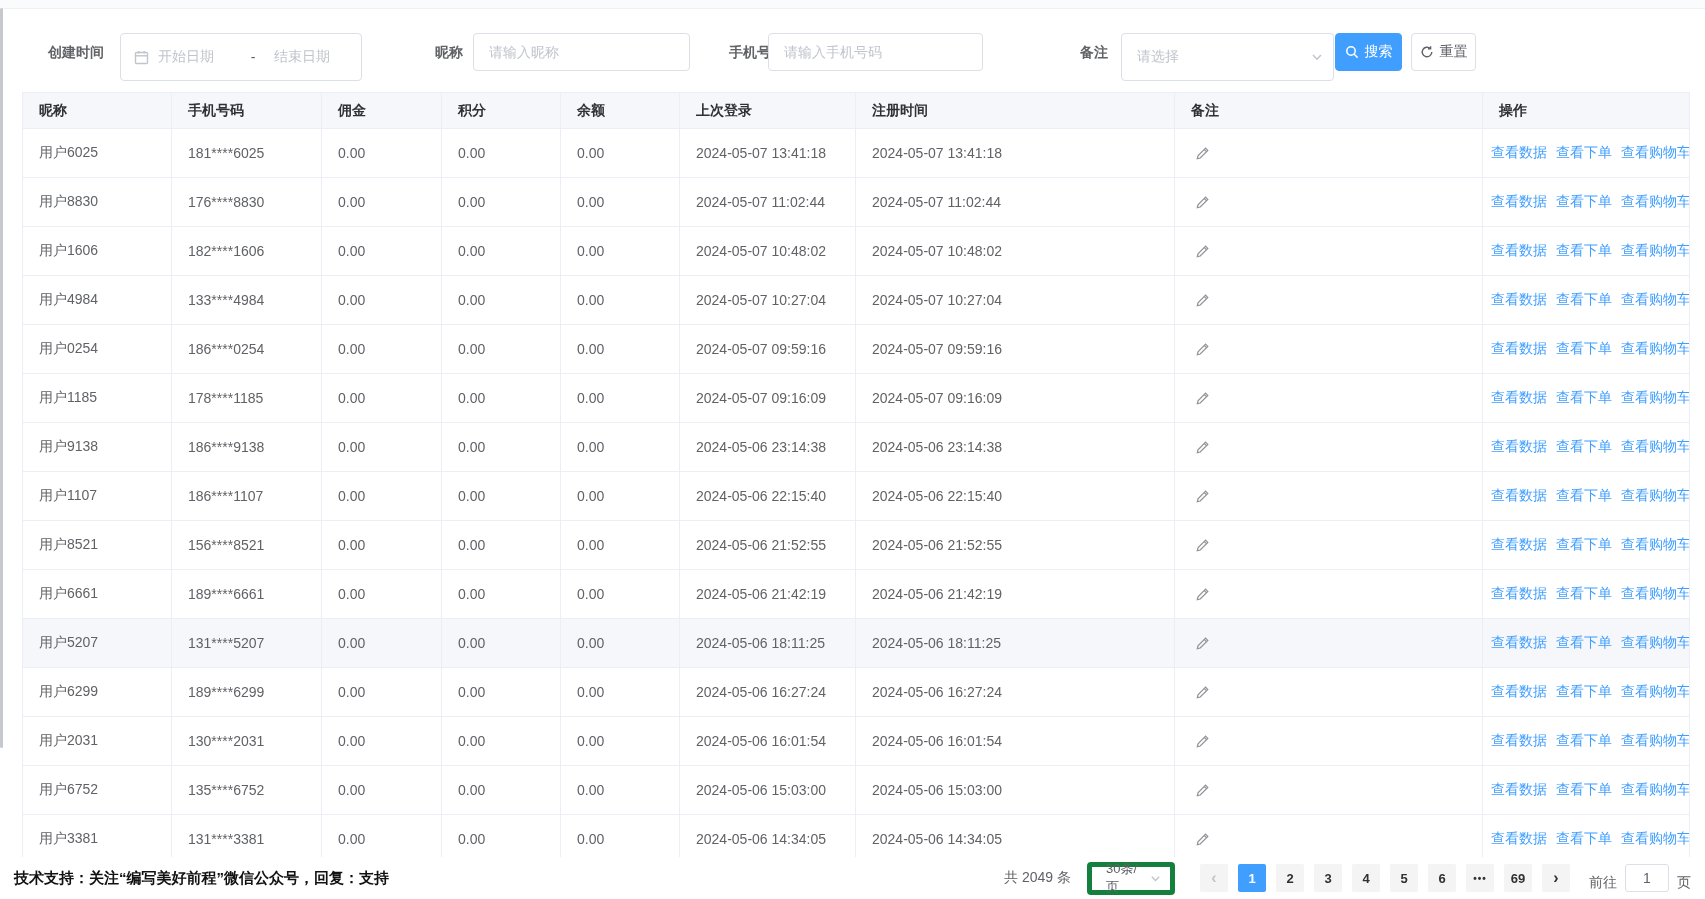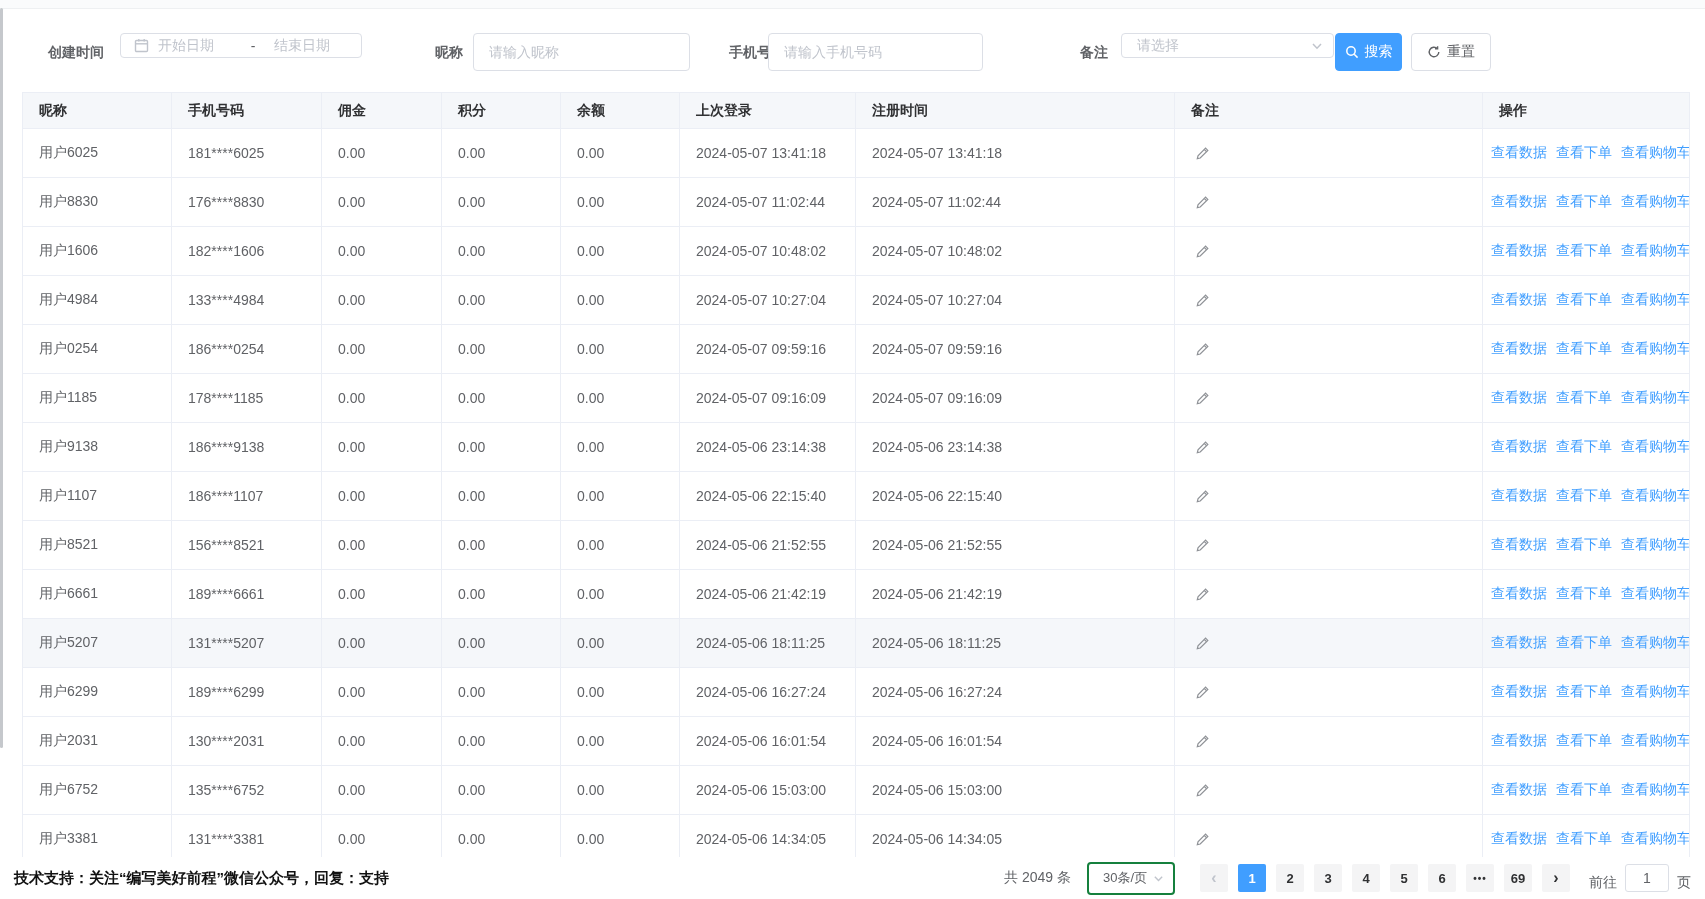--- a/index.html
+++ b/index.html
@@ -3,56 +3,56 @@
 <meta charset="utf-8">
 <style>
   html,body{margin:0;padding:0;}
   .page{position:relative;width:1705px;height:899px;background:#fff;overflow:hidden;
         font-family:"Liberation Sans","DejaVu Sans",sans-serif;}
   .top-strip{position:absolute;top:0;left:0;right:0;height:8px;background:#fafbfc;border-bottom:1px solid #eef0f2;}
   .left-scrollbar{position:absolute;top:8px;left:0;width:3px;height:740px;background:#c5c8cc;border-radius:2px;}
 
   
   .flabel{position:absolute;top:33px;height:38px;line-height:38px;font-size:14px;font-weight:bold;color:#606266;white-space:nowrap;}
-  .box{position:absolute;top:33px;height:25px;box-sizing:border-box;border:1px solid #dcdfe6;border-radius:4px;background:#fff;display:flex;align-items:center;font-size:14px;color:#c0c4cc;}
+  .box{position:absolute;top:33px;height:48px;box-sizing:border-box;border:1px solid #dcdfe6;border-radius:4px;background:#fff;display:flex;align-items:center;font-size:14px;color:#c0c4cc;}
   .date-range{left:120px;width:242px;}
   .date-range .cal{margin-left:13px;flex:0 0 auto;display:flex;}
   .date-range .ph-start{margin-left:9px;width:86px;}
   .date-range .sep{width:18px;text-align:center;color:#606266;}
   .date-range .ph-end{margin-left:12px;}
   input.txt{position:absolute;top:33px;height:38px;box-sizing:border-box;border:1px solid #dcdfe6;border-radius:4px;padding:0 15px;font-size:14px;color:#606266;outline:none;font-family:inherit;}
   input.txt::placeholder{color:#c0c4cc;}
   .nick-input{left:473px;width:217px;}
   .phone-input{left:768px;width:215px;}
   .select{left:1121px;width:213px;justify-content:space-between;cursor:pointer;}
   .select .ph{margin-left:15px;}
   .select .chev{margin-right:10px;display:flex;}
   .btn{position:absolute;top:33px;height:38px;box-sizing:border-box;border-radius:4px;display:flex;align-items:center;justify-content:center;font-size:14px;cursor:pointer;gap:6px;}
   .btn-search{left:1335px;width:67px;background:#409eff;border:1px solid #409eff;color:#fff;}
-  .btn-reset{left:1411px;width:80px;background:#fff;border:1px solid #dcdfe6;color:#606266;}
+  .btn-reset{left:1411px;width:65px;background:#fff;border:1px solid #dcdfe6;color:#606266;}
 
   
   .table{position:absolute;left:22px;top:92px;width:1668px;border:1px solid #ebeef5;box-sizing:border-box;background:#fff;}
   .trow{display:grid;grid-template-columns:149px 150px 120px 119px 119px 176px 319px 308px 206px;}
   .th,.td{box-sizing:border-box;border-right:1px solid #ebeef5;border-bottom:1px solid #ebeef5;display:flex;align-items:center;padding-left:16px;font-size:14px;overflow:hidden;white-space:nowrap;}
   .th:last-child,.td:last-child{border-right:none;text-align:right;}
   .th{height:36px;background:#f5f7fa;color:#303133;font-weight:bold;}
   .td{height:49px;color:#606266;background:#fff;}
   .brow.hover .td{background:#f5f7fa;}
   .td.remark-cell{padding-left:20px;}
   .td.actions-cell{padding-left:8px;gap:9px;}
   .action-link{color:#409eff;text-decoration:none;cursor:pointer;font-size:14px;}
   .pencil{display:flex;cursor:pointer;}
 
   
   .footer{position:absolute;left:0;right:0;bottom:0;height:42px;background:#fff;display:flex;align-items:center;}
   .support{margin-left:14px;font-size:15px;font-weight:bold;color:#111;}
   .pagination{margin-left:auto;display:flex;align-items:center;padding-right:14px;font-size:14px;color:#606266;}
   .total{margin-right:16px;}
-  .size-select{width:88px;height:33px;box-sizing:border-box;border:2px solid #15803d;border-radius:4px;display:flex;align-items:center;justify-content:space-between;font-size:13px;color:#606266;padding:0 9px 0 14px;margin-right:20px;cursor:pointer;background:#fff;}
+  .size-select{width:88px;height:33px;box-sizing:border-box;border:5px solid #15803d;border-radius:4px;display:flex;align-items:center;justify-content:space-between;font-size:13px;color:#606266;padding:0 9px 0 14px;margin-right:20px;cursor:pointer;background:#fff;}
   .pg-btn{min-width:28px;height:28px;padding:0 4px;box-sizing:border-box;border-radius:2px;background:#f4f4f5;color:#303133;font-size:13px;font-weight:bold;display:flex;align-items:center;justify-content:center;margin:0 5px;cursor:pointer;user-select:none;}
   .pg-btn.active{background:#409eff;color:#fff;}
   .pg-btn.disabled{color:#c0c4cc;}
   .pg-more{font-size:10px;letter-spacing:1px;}
   .goto{display:flex;align-items:flex-end;margin-left:14px;}
   .goto input{width:44px;height:28px;box-sizing:border-box;border:1px solid #dcdfe6;border-radius:3px;text-align:center;margin:0 8px;font-size:14px;color:#606266;outline:none;font-family:inherit;}
 </style>
 </head>
 <body>
 

